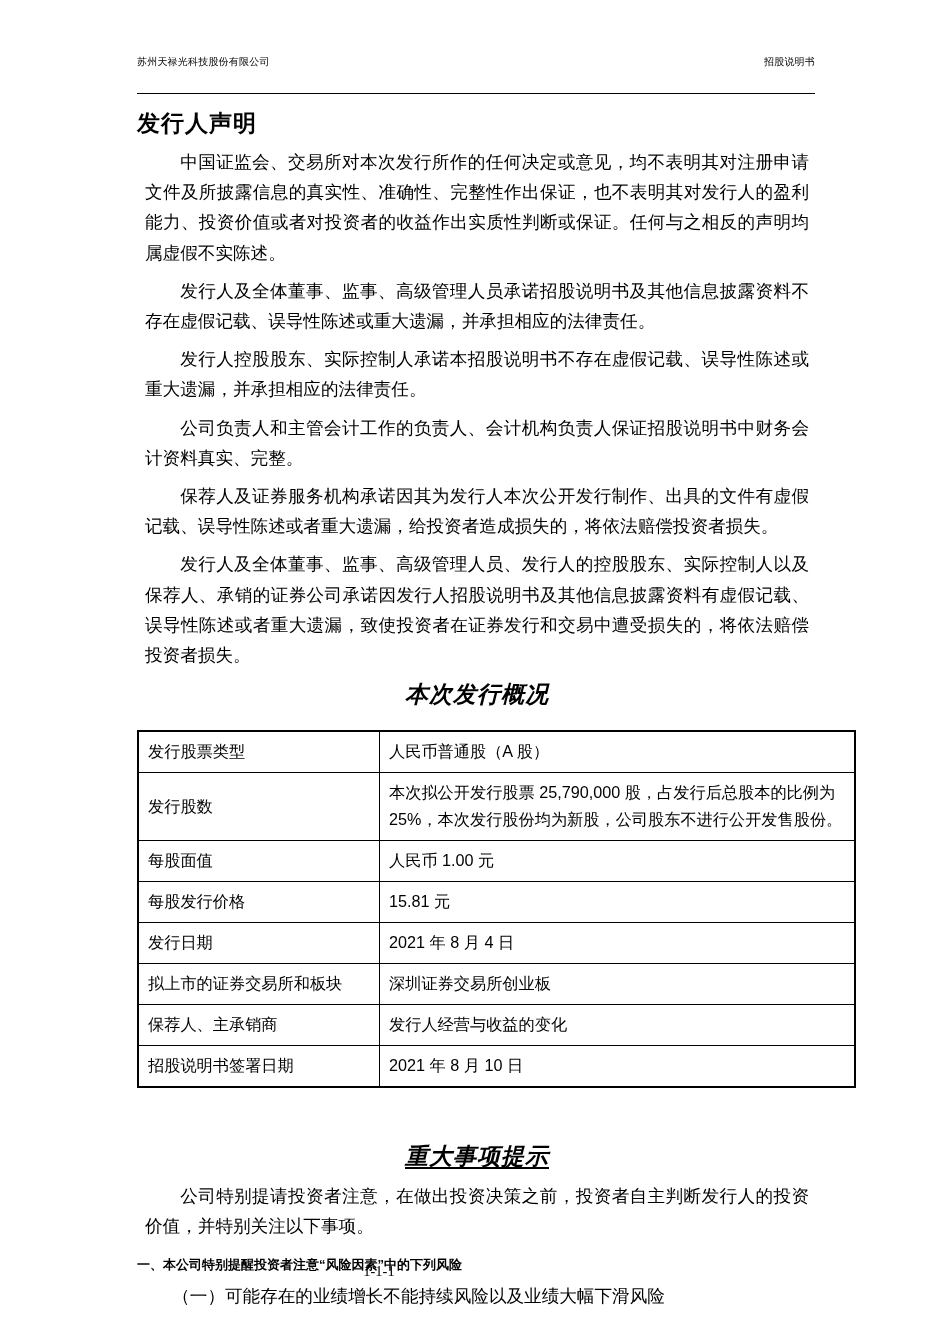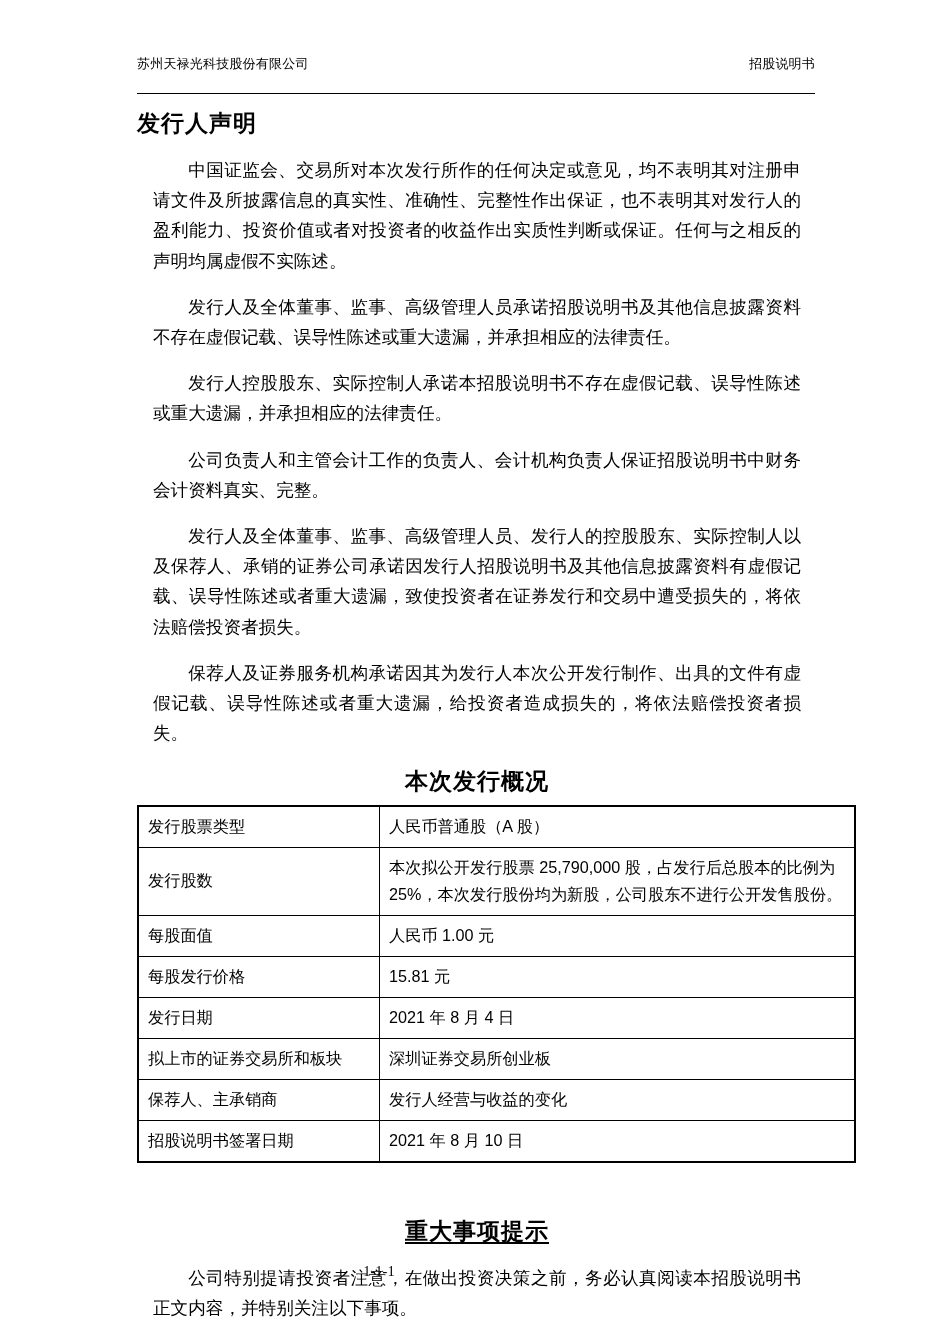--- a/index.html
+++ b/index.html
@@ -27,21 +27,21 @@
 
   
   .header {
     position: absolute;
     left: 137px;
     top: 56px;
     width: 678px;
     display: flex;
     justify-content: space-between;
     align-items: flex-end;
-    font-size: 13px;
+    font-size: 10px;
     line-height: 1.2;
     letter-spacing: 0.2px;
   }
   .header-rule {
     position: absolute;
     left: 137px;
     top: 93px;
     width: 678px;
     height: 0;
     border-top: 1.6px solid #000;
@@ -58,32 +58,32 @@
   h1.doc-title {
     font-size: 23px;
     font-weight: bold;
     text-align: left;
     margin: 0 0 2px 0;
     line-height: 1.35;
     letter-spacing: 1px;
   }
 
   p.para {
-    margin: 16px;
+    margin: 8px;
     font-size: 17.6px;
     line-height: 30.2px;
     text-align: justify;
     text-justify: inter-ideograph;
     text-indent: 2em;
     letter-spacing: 0px;
   }
 
   
   .table-wrap {
-    margin-top: 8px;
+    margin-top: 20px;
   }
   table.issue-table {
     border-collapse: collapse;
     width: 680px;
     margin: 0;
     table-layout: fixed;
     border: 2.2px solid #000;
   }
   table.issue-table td {
     border: 1px solid #000;
@@ -105,20 +105,21 @@
 
   h2.section-title {
     font-size: 23px;
     font-weight: bold;
     text-align: center;
     margin: 0 0 2px 0;
     line-height: 1.4;
     letter-spacing: 1px;
     text-decoration: underline;
     text-underline-offset: 3px;
+    font-style: italic;
   }
 
   p.heading-1 {
     margin: 0;
     font-size: 13px;
     font-weight: bold;
     line-height: 32px;
     text-indent: 0;
     letter-spacing: 0px;
   }
@@ -154,22 +155,22 @@
   <div class="header-rule"></div>
 
   <div class="content">
 
     <h1 class="doc-title">发行人声明</h1>
 
     <p class="para">中国证监会、交易所对本次发行所作的任何决定或意见，均不表明其对注册申请文件及所披露信息的真实性、准确性、完整性作出保证，也不表明其对发行人的盈利能力、投资价值或者对投资者的收益作出实质性判断或保证。任何与之相反的声明均属虚假不实陈述。</p>
     <p class="para">发行人及全体董事、监事、高级管理人员承诺招股说明书及其他信息披露资料不存在虚假记载、误导性陈述或重大遗漏，并承担相应的法律责任。</p>
     <p class="para">发行人控股股东、实际控制人承诺本招股说明书不存在虚假记载、误导性陈述或重大遗漏，并承担相应的法律责任。</p>
     <p class="para">公司负责人和主管会计工作的负责人、会计机构负责人保证招股说明书中财务会计资料真实、完整。</p>
+    <p class="para">保荐人及证券服务机构承诺因其为发行人本次公开发行制作、出具的文件有虚假记载、误导性陈述或者重大遗漏，给投资者造成损失的，将依法赔偿投资者损失。</p>
     <p class="para">发行人及全体董事、监事、高级管理人员、发行人的控股股东、实际控制人以及保荐人、承销的证券公司承诺因发行人招股说明书及其他信息披露资料有虚假记载、误导性陈述或者重大遗漏，致使投资者在证券发行和交易中遭受损失的，将依法赔偿投资者损失。</p>
-    <p class="para">保荐人及证券服务机构承诺因其为发行人本次公开发行制作、出具的文件有虚假记载、误导性陈述或者重大遗漏，给投资者造成损失的，将依法赔偿投资者损失。</p>
 
     <h2 class="section-title" style="text-decoration:none;">本次发行概况</h2>
 
     <div class="table-wrap">
       <table class="issue-table">
         <tbody>
           <tr>
             <td class="label">发行股票类型</td>
             <td class="value">人民币普通股（A 股）</td>
           </tr>
@@ -201,21 +202,21 @@
             <td class="label">招股说明书签署日期</td>
             <td class="value">2021 年 8 月 10 日</td>
           </tr>
         </tbody>
       </table>
     </div>
 
     <div class="gap-after-table"></div>
 
     <h2 class="section-title">重大事项提示</h2>
-    <p class="para">公司特别提请投资者注意，在做出投资决策之前，务必认真阅读本招股说明书正文内容，并特别关注以下事项。</p>
+    <p class="para">公司特别提请投资者注意，在做出投资决策之前，投资者自主判断发行人的投资价值，并特别关注以下事项。</p>
     <p class="heading-1">一、本公司特别提醒投资者注意“风险因素”中的下列风险</p>
     <p class="heading-2">（一）可能存在的业绩增长不能持续风险以及业绩大幅下滑风险</p>
 
   </div>
 
   <div class="footer">1-1-1</div>
 
 </div>
 
 </body></html>

